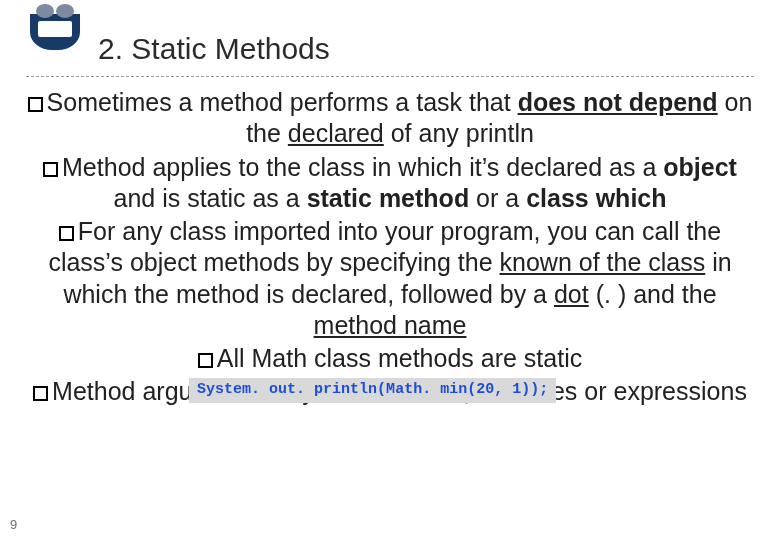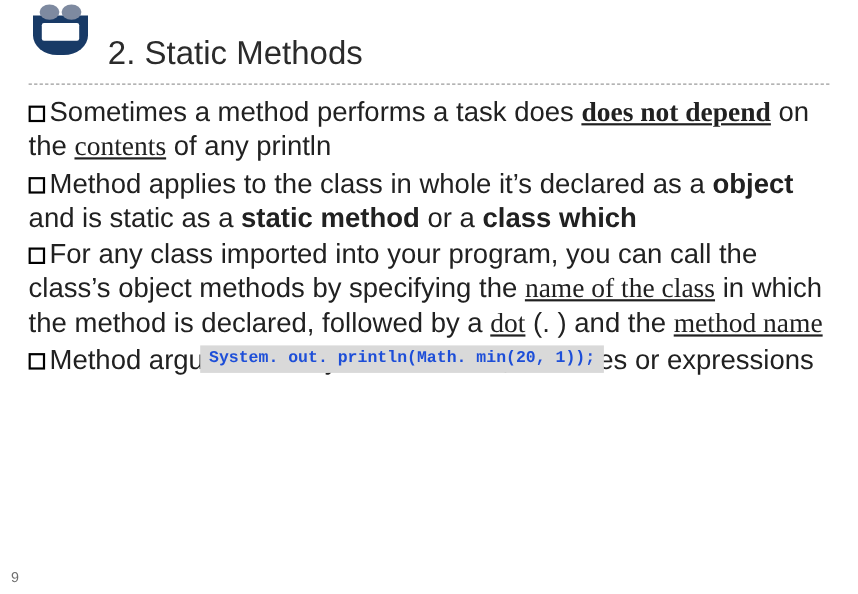--- a/index.html
+++ b/index.html
@@ -1,59 +1,62 @@
 <!DOCTYPE html>
 <html><head>
 <meta charset="utf-8">
 <style>
-  * { margin: 0; padding: 0; box-sizing: border-box; }
+  * { margin: 0; padding: 0; box-sizing: border-box; text-align: center; }
   html, body { width: 780px; height: 540px; font-family: Arial, Helvetica, sans-serif; background: #fff; color: #212121; }
   .slide { position: relative; width: 780px; height: 540px; padding: 12px 26px 0 26px; }
   .header { display: flex; align-items: flex-end; gap: 14px; margin-bottom: 6px; }
   .logo { width: 58px; height: 58px; background: #fff; position: relative; }
   .crest { width: 50px; height: 36px; background: #183a66; border-radius: 0 0 22px 22px / 0 0 18px 18px; margin: 2px auto 0; position: relative; }
   .crest::before { content: ""; position: absolute; left: 8px; top: 7px; width: 34px; height: 16px; background: #fff; border-radius: 2px; }
   .crest::after { content: ""; position: absolute; left: 6px; top: -10px; width: 18px; height: 14px; background: #7e8aa0; border-radius: 50%; box-shadow: 20px 0 0 #7e8aa0; }
   .title { font-size: 30px; font-weight: 400; color: #2b2b2b; padding-bottom: 4px; }
   .hr { border: none; border-top: 1px dashed #9a9a9a; margin: 4px 0 10px; }
   .content { font-size: 25px; line-height: 1.25; }
   .li { display: block; position: relative; margin-bottom: 2px; }
   .box { display: inline-block; width: 15px; height: 15px; border: 2px solid #000; margin-right: 4px; vertical-align: -1px; }
-  .u { text-decoration: underline; font-family: Liberation Serif, serif; }
+  .u { text-decoration: underline; }
   .b { font-weight: 700; }
   .code-wrap { position: relative; display: inline-block; }
   .code-box { position: absolute; left: 156px; top: 2px; background: #d9d9d9; padding: 3px 8px; font-family: "Courier New", Courier, monospace; font-size: 15px; white-space: pre; font-weight: 700; color: #1d4ed8; }
   .pagenum { position: absolute; left: 10px; bottom: 8px; font-size: 13px; color: #6e6e6e; }
 </style>
 </head>
 <body>
 
 <div class="slide">
   <div class="header">
     <div class="logo">
       <div class="crest"></div>
     </div>
     <div class="title">2. Static Methods</div>
   </div>
   <hr class="hr">
 
   <div class="content">
 
     <span class="li">
-      <span class="box"></span><span>Sometimes a method performs a task does </span><span class="b u">does not depend</span><span> on the </span><span class="u">contents</span><span> of any println</span>
+      <span class="box"></span><span>Sometimes a method performs a task that </span><span class="b u">does not depend</span><span> on the </span><span class="u">declared</span><span> of any println</span>
     </span>
 
     <span class="li">
-      <span class="box"></span><span>Method applies to the class in whole it’s declared as a </span><span class="b">object</span><span> and is static as a </span><span class="b">static method</span><span> or a </span><span class="b">class which</span>
+      <span class="box"></span><span>Method applies to the class in which it’s declared as a </span><span class="b">object</span><span> and is static as a </span><span class="b">static method</span><span> or a </span><span class="b">class which</span>
     </span>
 
     <span class="li">
-      <span class="box"></span><span>For any class imported into your program, you can call the class’s object methods by specifying the </span><span class="u">name of the class</span><span> in which the method is declared, followed by a </span><span class="u">dot</span><span> (. )</span><span> and the </span><span class="u">method name</span>
+      <span class="box"></span><span>For any class imported into your program, you can call the class’s object methods by specifying the </span><span class="u">known of the class</span><span> in which the method is declared, followed by a </span><span class="u">dot</span><span> (. )</span><span> and the </span><span class="u">method name</span>
     </span>
 
+    <span class="li">
+      <span class="box"></span><span>All Math class methods are static</span>
+    </span>
 
     <span class="li code-wrap">
       <span class="box"></span><span>Method arguments may be constants, variables or expressions</span>
       <span class="code-box">System. out. println(Math. min(20, 1));</span>
     </span>
 
 
   </div>
 
   <div class="pagenum">9</div>

